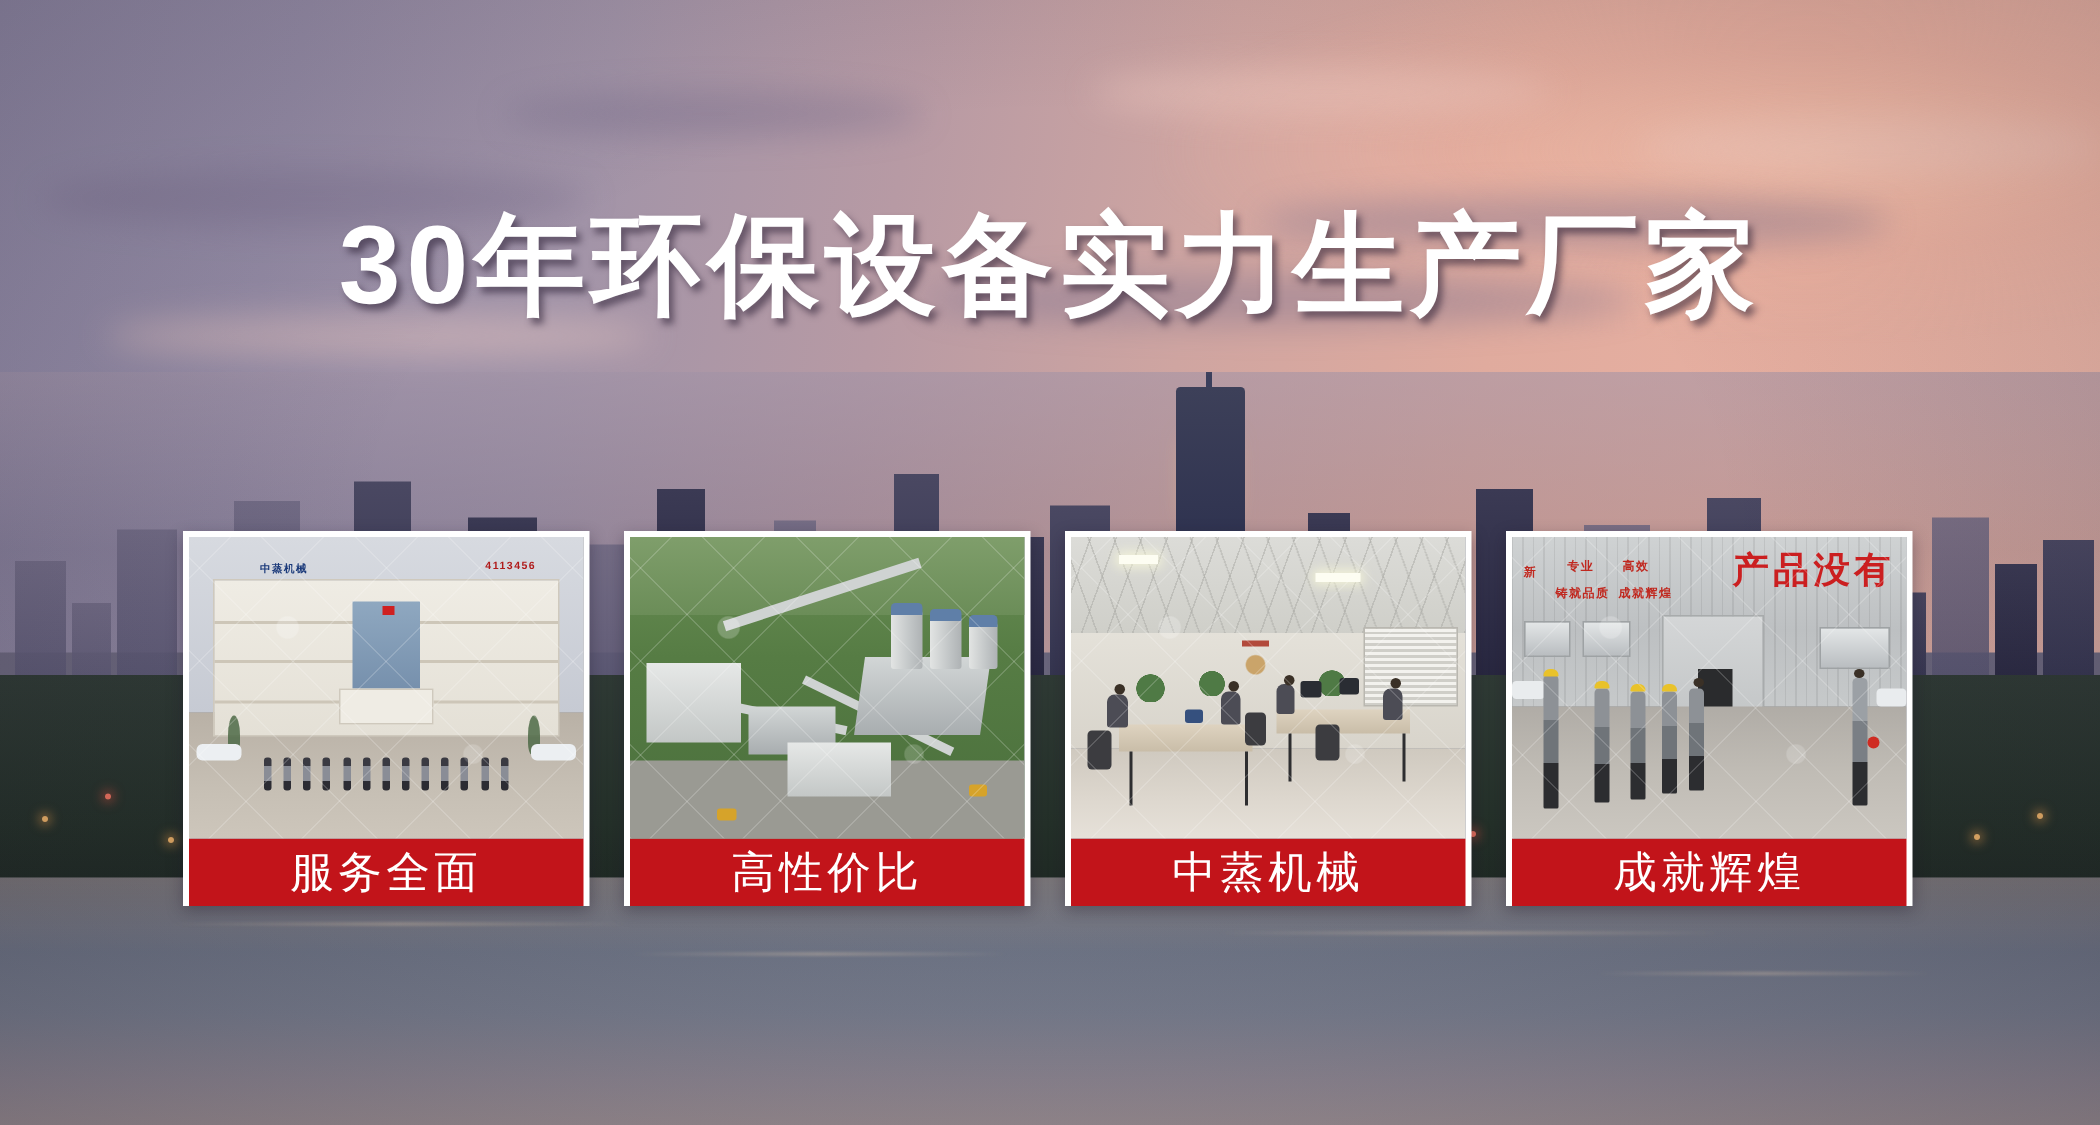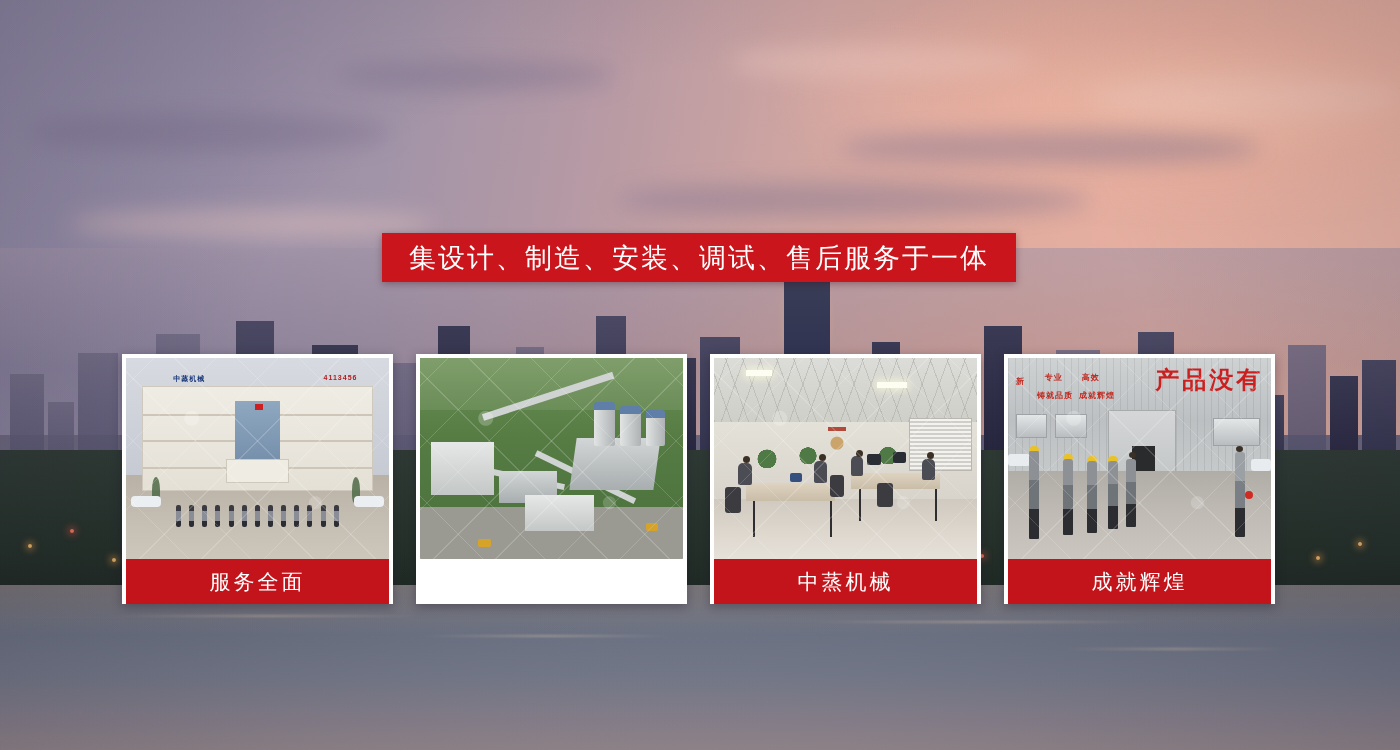--- a/index.html
+++ b/index.html
@@ -151,21 +151,21 @@
     position:relative;
     width:100%; height:201px;
     overflow:hidden;
     background:#8d9098;
   }
   .caption {
     height:45px;
     background:#c2141a;
     color:#fff;
     display:flex; align-items:center; justify-content:center;
-    font-size:21px;
+    font-size:29px;
     letter-spacing:3px;
   }
   .wm {
     position:absolute; inset:0;
     background-image:
       repeating-linear-gradient(45deg, rgba(255,255,255,.17) 0 1px, rgba(255,255,255,0) 1px 44px),
       repeating-linear-gradient(-45deg, rgba(255,255,255,.17) 0 1px, rgba(255,255,255,0) 1px 44px);
     pointer-events:none;
   }
   .wm::after{
@@ -337,24 +337,22 @@
 
   <div class="water">
     <div class="water-refl"></div>
     <div class="wstreak" style="left:8%;top:18%;width:22%"></div>
     <div class="wstreak" style="left:30%;top:30%;width:18%"></div>
     <div class="wstreak" style="left:58%;top:22%;width:24%"></div>
     <div class="wstreak" style="left:76%;top:38%;width:16%"></div>
   </div>
   <div class="vignette"></div>
 
-
-  <div class="subbar">
-    <span>集设计、制造、安装、调试、售后服务于一体</span>
-  </div>
+  <div class="headline">30年环保设备实力生产厂家</div>
+
 
   <div class="cards">
 
     <div class="card">
       <div class="photo">
         <div class="p1-sky"></div>
         <div class="p1-ground"></div>
         <div class="p1-bld">
           <div class="p1-floor" style="top:26%"></div>
           <div class="p1-floor" style="top:52%"></div>
@@ -402,20 +400,21 @@
         <div class="p2-silo" style="left:66%;top:24%;width:8%;height:20%"></div>
         <div class="p2-silo" style="left:76%;top:26%;width:8%;height:18%"></div>
         <div class="p2-silo" style="left:86%;top:28%;width:7%;height:16%"></div>
         <div class="p2-silo-top" style="left:66%;top:22%;width:8%;height:4%"></div>
         <div class="p2-silo-top" style="left:76%;top:24%;width:8%;height:4%"></div>
         <div class="p2-silo-top" style="left:86%;top:26%;width:7%;height:4%"></div>
         <div class="p2-mach" style="left:22%;bottom:6%;width:13px;height:8px"></div>
         <div class="p2-mach" style="left:86%;bottom:14%;width:12px;height:8px"></div>
         <div class="wm"></div>
       </div>
+      <div class="caption">高性价比</div>
     </div>
 
     <div class="card">
       <div class="photo">
         <div class="p3-ceil">
             <div class="p3-grid"></div>
           </div>
         <div class="p3-lamp" style="left:12%;top:6%;width:26px;height:6px"></div>
         <div class="p3-lamp" style="left:62%;top:12%;width:30px;height:6px"></div>
         <div class="p3-wall"></div>

